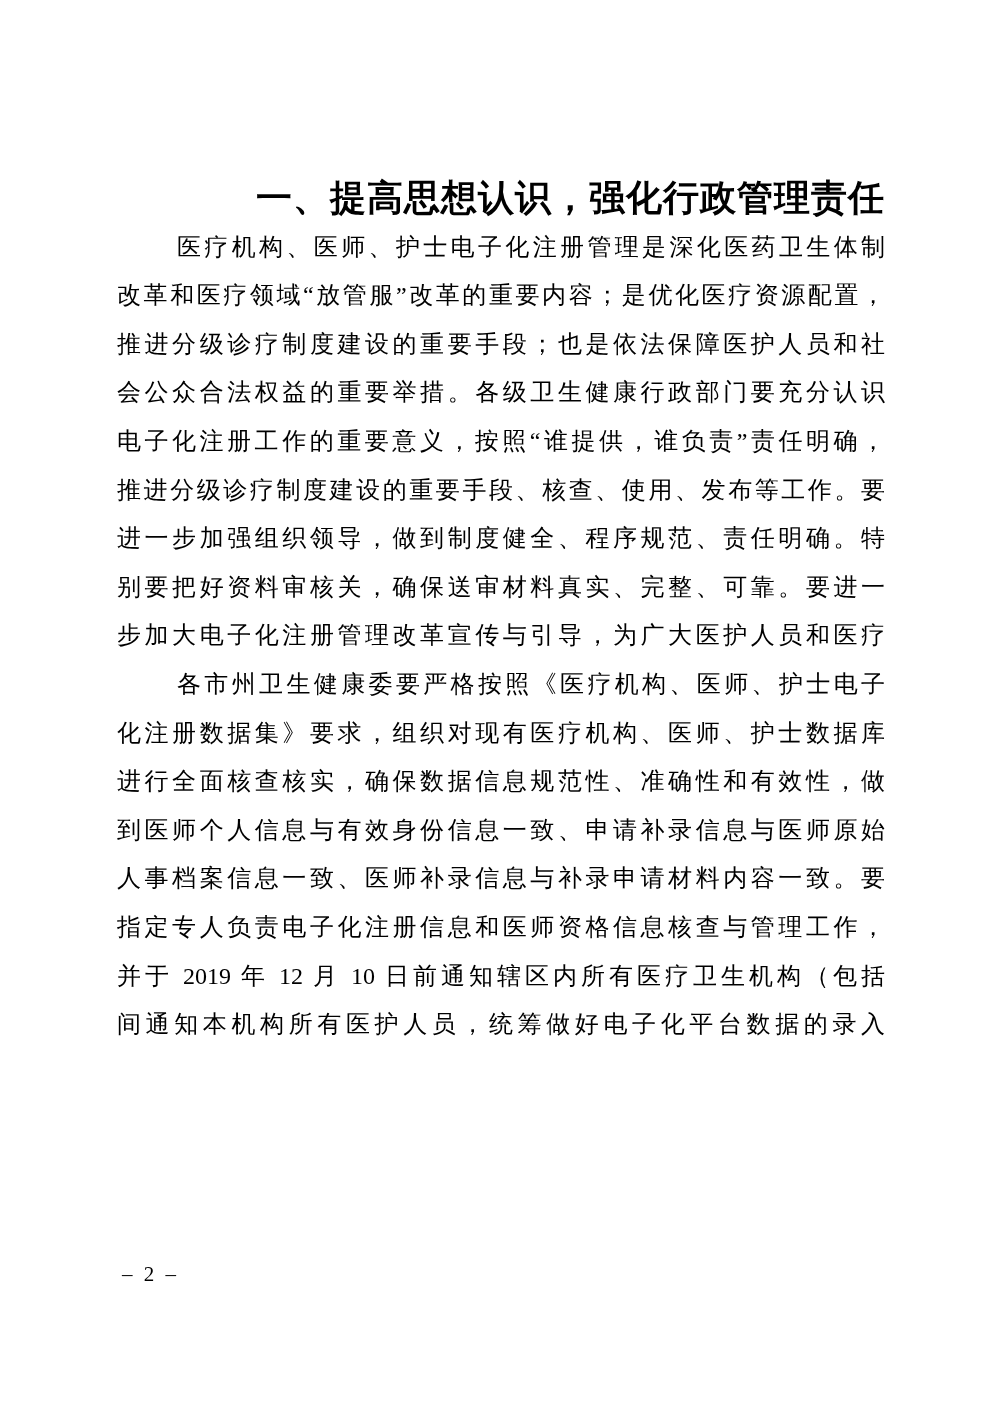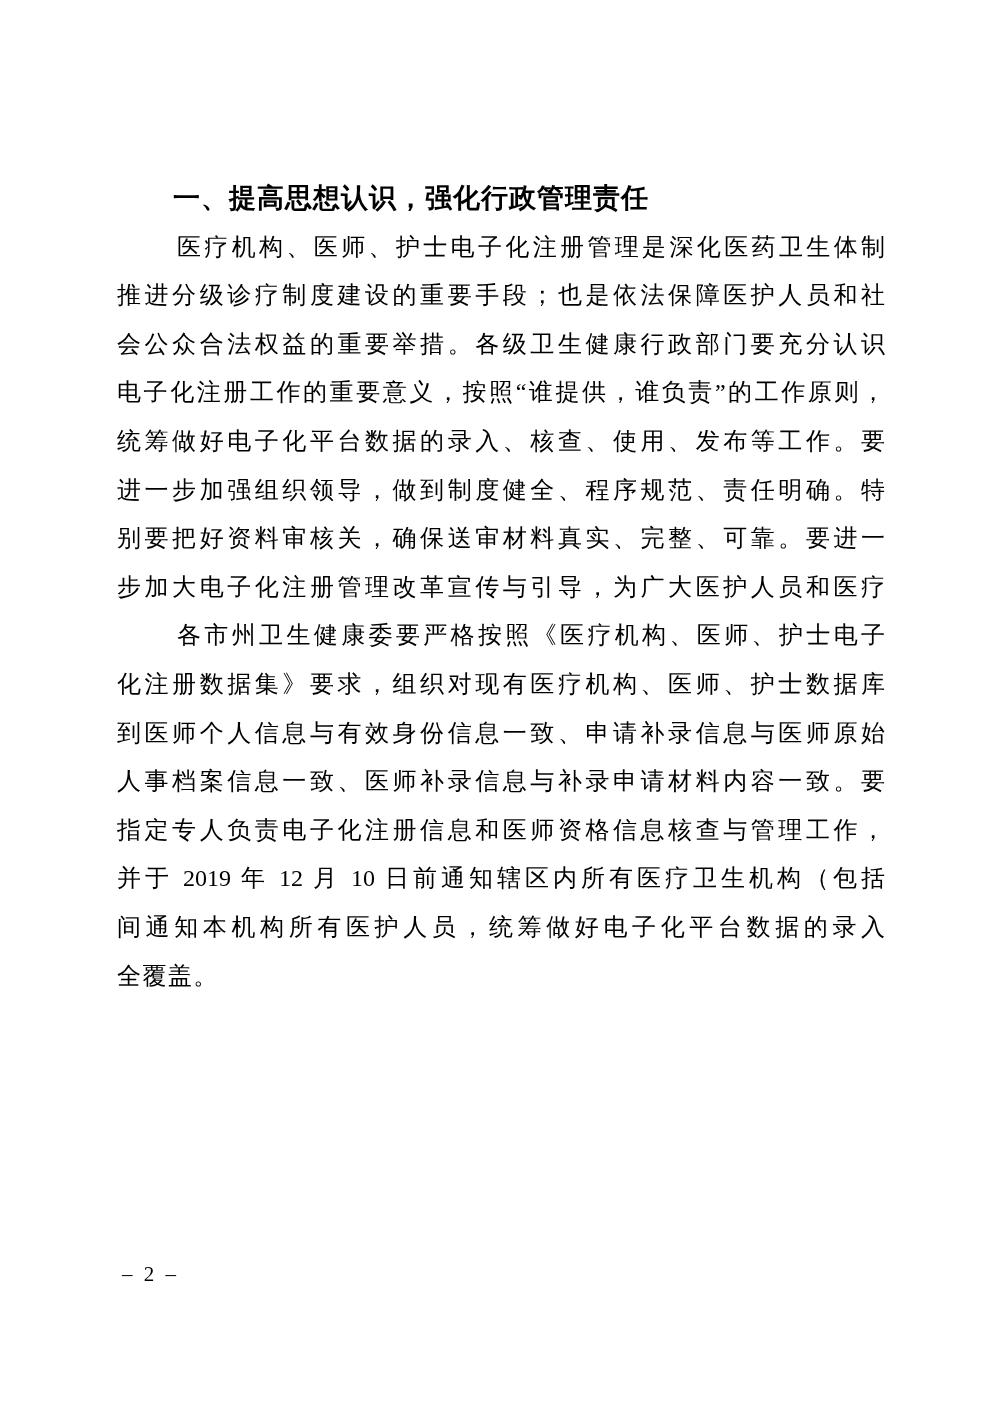--- a/index.html
+++ b/index.html
@@ -18,25 +18,25 @@
   }
   .content {
     position: absolute;
     left: 117px;
     top: 174px;
     width: 768px;
   }
   .heading {
     font-family: "Liberation Sans", sans-serif;
     font-weight: 700;
-    font-size: 27px;
+    font-size: 36px;
     line-height: 48.6px;
     text-indent: 56px;
     letter-spacing: 1px;
-    text-align: left;
+    text-align: right;
     white-space: nowrap;
   }
   .line {
     font-family: "Liberation Serif", serif;
     font-size: 24px;
     line-height: 48.6px;
     text-align: justify;
     text-align-last: justify;
   }
   .line.pfirst {
@@ -57,30 +57,31 @@
     white-space: nowrap;
   }
 </style>
 </head>
 <body>
 
 <div class="page">
   <div class="content" id="content">
       <div class="heading">一、提高思想认识，强化行政管理责任</div>
       <div class="line pfirst">医疗机构、医师、护士电子化注册管理是深化医药卫生体制</div>
+      <div class="line">改革和医疗领域“放管服”改革的重要内容；是优化医疗资源配置，</div>
       <div class="line">推进分级诊疗制度建设的重要手段；也是依法保障医护人员和社</div>
       <div class="line">会公众合法权益的重要举措。各级卫生健康行政部门要充分认识</div>
-      <div class="line">电子化注册工作的重要意义，按照“谁提供，谁负责”的工作原则，</div>
-      <div class="line">统筹做好电子化平台数据的录入、核查、使用、发布等工作。要</div>
+      <div class="line">电子化注册工作的重要意义，按照“谁提供，谁负责”责任明确，</div>
+      <div class="line">推进分级诊疗制度建设的重要手段、核查、使用、发布等工作。要</div>
       <div class="line">进一步加强组织领导，做到制度健全、程序规范、责任明确。特</div>
       <div class="line">别要把好资料审核关，确保送审材料真实、完整、可靠。要进一</div>
       <div class="line">步加大电子化注册管理改革宣传与引导，为广大医护人员和医疗</div>
       <div class="line pfirst">各市州卫生健康委要严格按照《医疗机构、医师、护士电子</div>
       <div class="line">化注册数据集》要求，组织对现有医疗机构、医师、护士数据库</div>
+      <div class="line">进行全面核查核实，确保数据信息规范性、准确性和有效性，做</div>
       <div class="line">到医师个人信息与有效身份信息一致、申请补录信息与医师原始</div>
       <div class="line">人事档案信息一致、医师补录信息与补录申请材料内容一致。要</div>
       <div class="line">指定专人负责电子化注册信息和医师资格信息核查与管理工作，</div>
       <div class="line">并于 2019 年 12 月 10 日前通知辖区内所有医疗卫生机构（包括</div>
       <div class="line">间通知本机构所有医护人员，统筹做好电子化平台数据的录入</div>
-      <div class="line plast">全覆盖。</div>
     </div>
   <div class="page-number">– 2 –</div>
 </div>
 
 </body></html>

